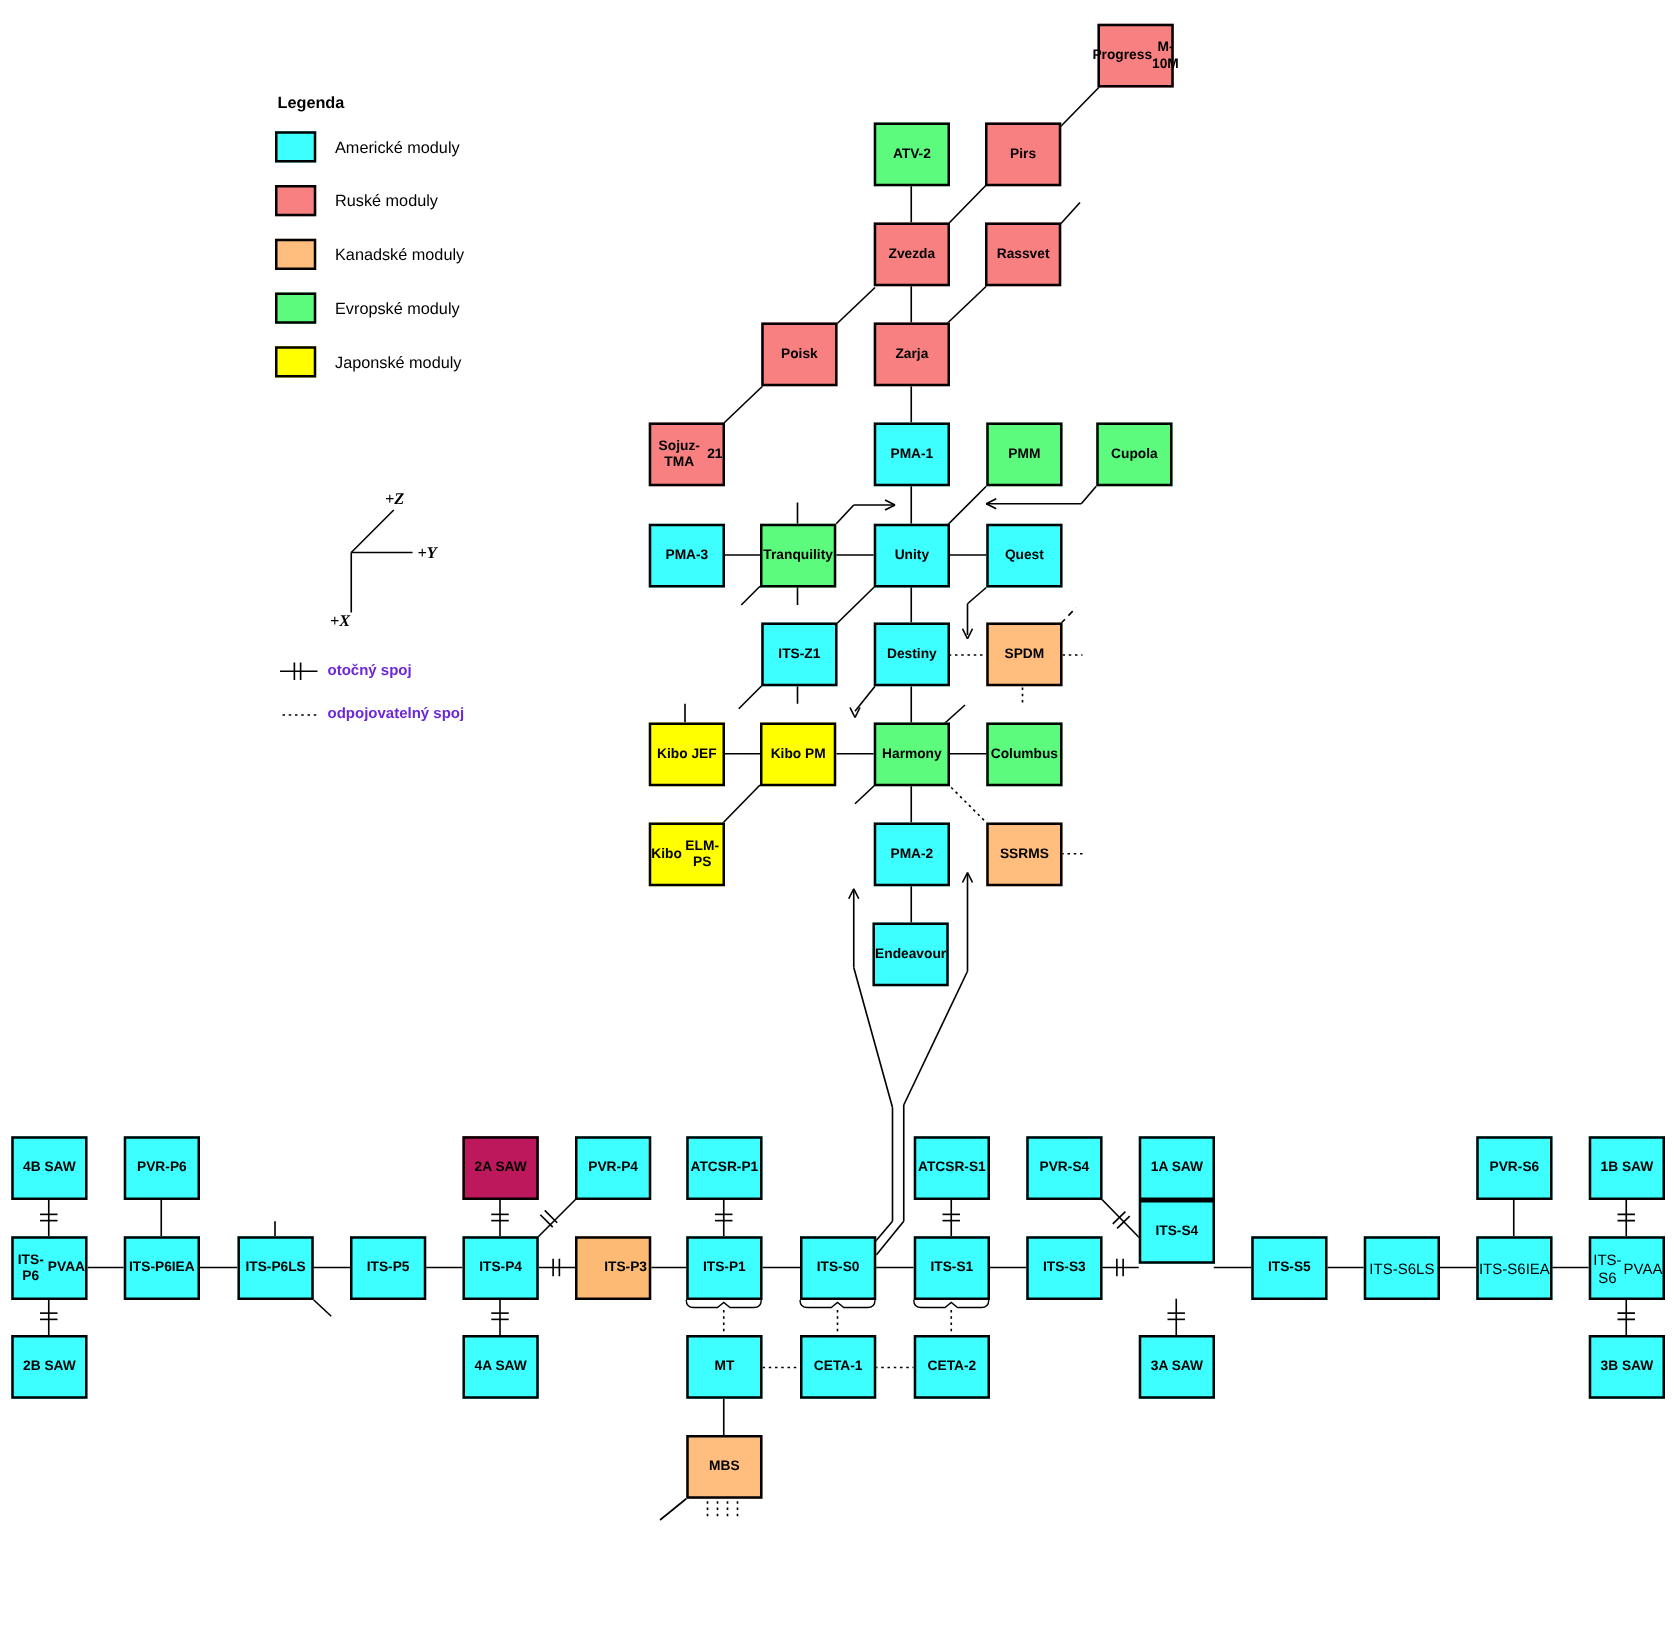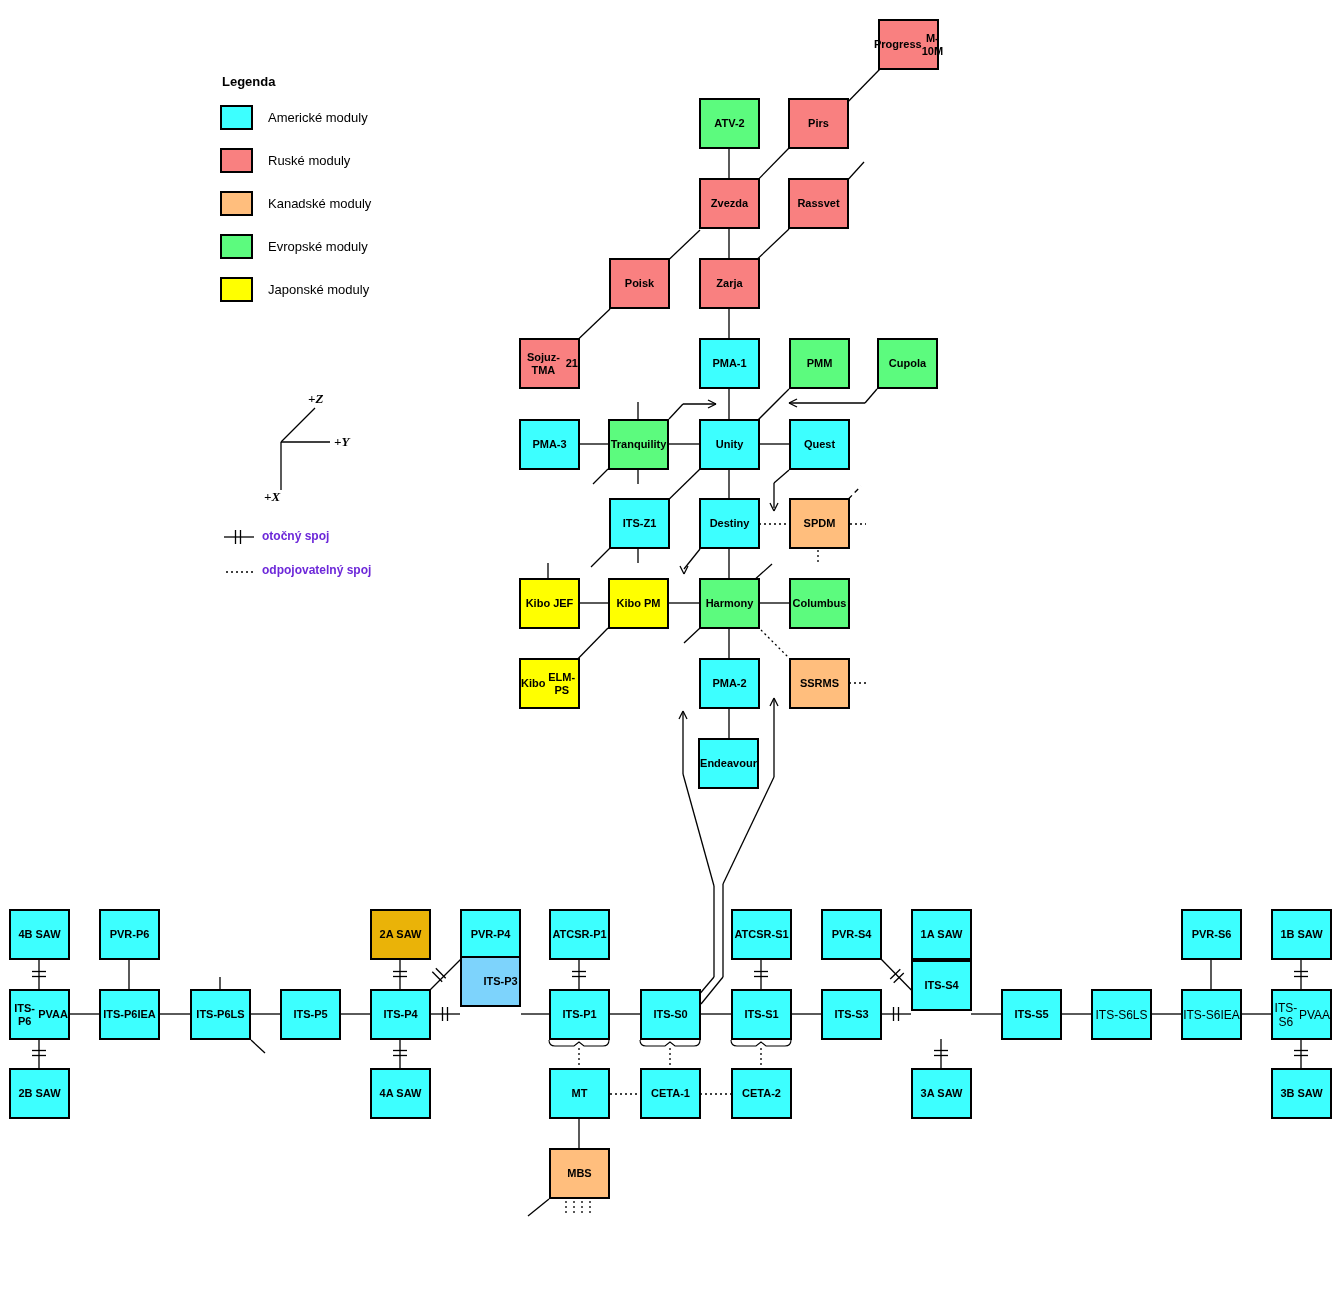--- a/index.html
+++ b/index.html
@@ -290,33 +290,33 @@
       <div class="node" style="left: 190px; top: 989px; width: 61px; height: 51px; background: rgb(61, 255, 255);">
         <span>ITS-P6</span>
         <span>LS</span>
       </div>
       <div class="node" style="left: 280px; top: 989px; width: 61px; height: 51px; background: rgb(61, 255, 255);">
         <span>ITS-P5</span>
       </div>
       <div class="node" style="left: 9px; top: 1068px; width: 61px; height: 51px; background: rgb(61, 255, 255);">
         <span>2B SAW</span>
       </div>
-      <div class="node" style="left: 370px; top: 909px; width: 61px; height: 51px; background: #eab308;">
+      <div class="node" style="left: 370px; top: 909px; width: 61px; height: 51px; background: #be185d;">
         <span>2A SAW</span>
       </div>
       <div class="node" style="left: 460px; top: 909px; width: 61px; height: 51px; background: rgb(61, 255, 255);">
         <span>PVR-P4</span>
       </div>
       <div class="node" style="left: 370px; top: 989px; width: 61px; height: 51px; background: rgb(61, 255, 255);">
         <span>ITS-P4</span>
       </div>
       <div class="node" style="left: 370px; top: 1068px; width: 61px; height: 51px; background: rgb(61, 255, 255);">
         <span>4A SAW</span>
       </div>
-      <div class="node" style="left: 460px; top: 956px; width: 61px; height: 51px; background: #7dd3fc; padding-left: 20px;">
+      <div class="node" style="left: 460px; top: 989px; width: 61px; height: 51px; background: #fdba74; padding-left: 20px;">
         <span>ITS-P3</span>
       </div>
       <div class="node" style="left: 549px; top: 909px; width: 61px; height: 51px; background: rgb(61, 255, 255);">
         <span>ATCSR-P1</span>
       </div>
       <div class="node" style="left: 549px; top: 989px; width: 61px; height: 51px; background: rgb(61, 255, 255);">
         <span>ITS-P1</span>
       </div>
       <div class="node" style="left: 549px; top: 1068px; width: 61px; height: 51px; background: rgb(61, 255, 255);">
         <span>MT</span>

